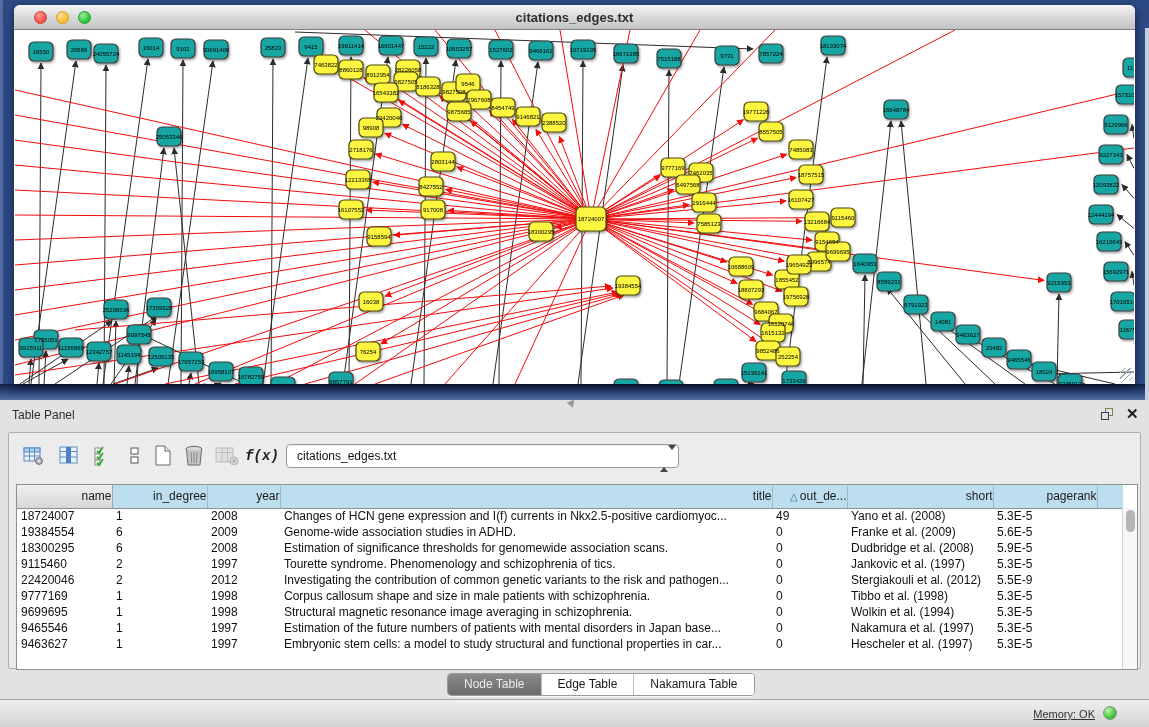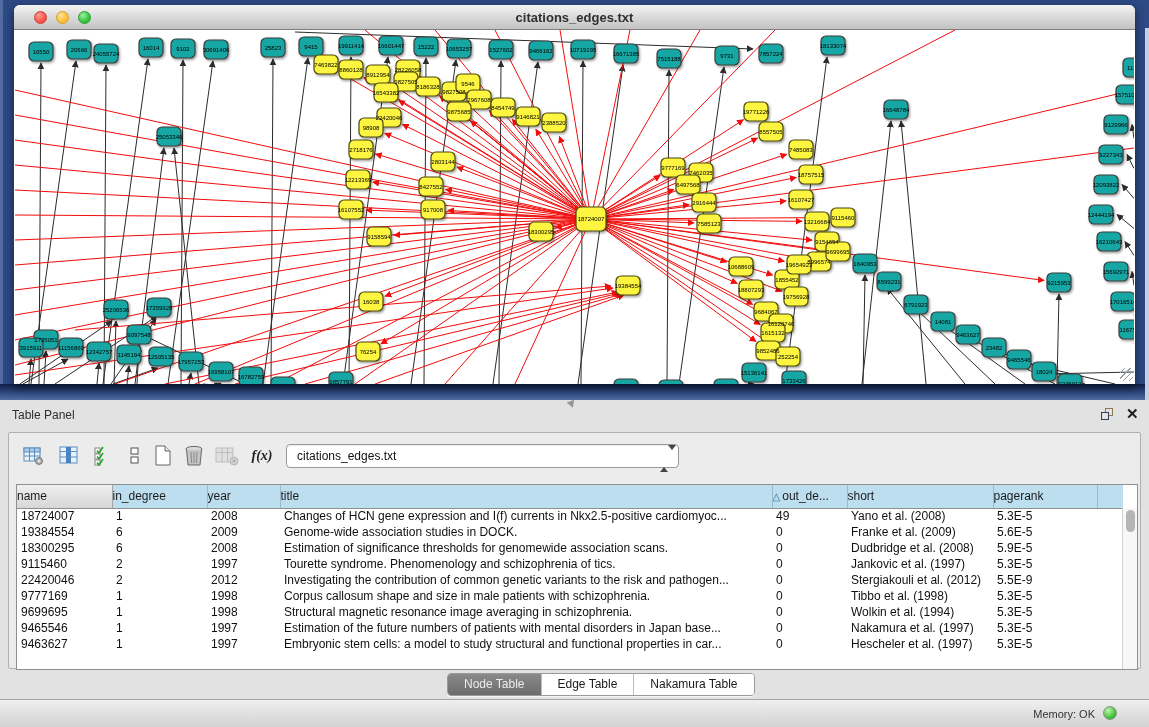--- a/index.html
+++ b/index.html
@@ -34,48 +34,48 @@
   .panel-titlebar .label { position:absolute; left:12px; top:8px; font-size:12px; color:#2e2e2e; }
   .float-icon { position:absolute; left:1100px; top:7px; width:15px; height:15px; cursor:default; }
   .float-icon .sq1 { position:absolute; left:5px; top:1px; width:8px; height:8px; border:1px solid #8a7b4e; }
   .float-icon .sq2 { position:absolute; left:1px; top:5px; width:8px; height:8px; border:1px solid #33415e; background:#e2e2e2; }
   .close-icon { position:absolute; left:1126px; top:5px; font-size:15px; font-weight:bold; color:#1c1c1c; }
 
   .panel-body { position:absolute; left:8px; top:432px; width:1133px; height:237px;
                 background:#ececec; border:1px solid #b0b0b0; border-radius:2px; }
   .toolbar { position:absolute; left:0; top:0; width:100%; height:48px; }
   .tb-icon { position:absolute; top:10px; width:26px; height:26px; display:flex; align-items:center; justify-content:center; }
-  .fx { font-family:Liberation Serif, serif; font-style:italic; font-weight:bold; font-size:14px; color:#222; }
+  .fx { font-family:Liberation Mono, monospace; font-style:italic; font-weight:bold; font-size:14px; color:#222; }
   .combo { position:absolute; left:277px; top:11px; width:393px; height:24px; background:#fff;
            border:1px solid #9a9a9a; border-radius:4px; box-shadow:inset 0 1px 1px rgba(0,0,0,.08); }
   .combo .val { position:absolute; left:10px; top:4px; font-size:12px; color:#111; }
   .combo .arrows { position:absolute; right:9px; top:5px; width:9px; height:14px; }
   .combo .arrows .up   { width:0; height:0; border-left:4px solid transparent; border-right:4px solid transparent; border-bottom:5px solid #444; margin-bottom:3px; }
   .combo .arrows .down { width:0; height:0; border-left:4px solid transparent; border-right:4px solid transparent; border-top:5px solid #444; }
 
   .tablewrap { position:absolute; left:7px; top:51px; width:1122px; height:186px; background:#fff;
                border:1px solid #8f8f8f; overflow:hidden; }
   table.grid { border-collapse:collapse; table-layout:fixed; width:1106px; font-size:12px; }
-  table.grid th { height:23px; font-weight:normal; color:#1c1c1c; text-align:left;
+  table.grid th { height:23px; font-weight:normal; color:#1c1c1c; text-align:right;
                   background:#bcdeee; border-right:1px solid #9cbccb; border-bottom:1px solid #8f8f8f; overflow:hidden; white-space:nowrap; }
   table.grid th.first { background:linear-gradient(180deg,#efefef,#d7d7d7); border-right:1px solid #a5a5a5; }
   table.grid th .sortglyph { color:#1f6f9f; font-size:10px; margin-right:2px; }
   table.grid td { height:16px; color:#101010; padding:0 4px; overflow:hidden; white-space:nowrap; border:none; }
   .vscroll { position:absolute; right:0; top:23px; width:15px; height:162px; background:#f7f7f7; border-left:1px solid #d2d2d2; }
   .vscroll .thumb { position:absolute; left:3px; top:2px; width:9px; height:22px; background:#b5b5b5; border-radius:5px; }
 
   .tabbar { position:absolute; left:447px; top:673px; height:23px; display:flex;
             border:1px solid #9a9a9a; border-radius:4px; overflow:hidden; background:#fff; box-shadow:0 1px 0 rgba(255,255,255,.7); }
   .tabbar .seg { padding:0 16px; font-size:12px; line-height:21px; color:#1a1a1a; background:#fff; border-left:1px solid #bdbdbd; }
   .tabbar .seg:first-child { border-left:none; }
   .tabbar .seg.sel { background:linear-gradient(180deg,#8a8a8a,#6c6c6c); color:#ececec; }
 
   .statusbar { position:absolute; left:0; top:699px; width:1149px; height:28px;
                background:linear-gradient(180deg,#efefef,#d2d2d2); border-top:1px solid #a6a6a6; }
-  .statusbar .mem { position:absolute; right:54px; top:8px; font-size:11px; color:#333; }
+  .statusbar .mem { position:absolute; right:54px; top:8px; font-size:11px; color:#333;text-decoration:underline; }
   .statusbar .dot { position:absolute; right:32px; top:6px; width:14px; height:14px; border-radius:50%;
                     border:1px solid #8f8f8f; background:radial-gradient(circle at 35% 30%, #c2f3ae, #46c53e 60%, #2f9e2b); }
 
   .cursor-mark { position:absolute; left:568px; top:399px; width:0; height:0;
                  border-left:4px solid transparent; border-right:4px solid transparent; border-bottom:7px solid #8a8a8a;
                  transform:rotate(40deg); opacity:.85; }
 </style>
 </head>
 <body>
 
@@ -608,21 +608,21 @@
               <td>Changes of HCN gene expression and I(f) currents in Nkx2.5-positive cardiomyoc...</td>
               <td>49</td>
               <td>Yano et al. (2008)</td>
               <td>5.3E-5</td>
               <td></td>
             </tr>
             <tr>
               <td>19384554</td>
               <td>6</td>
               <td>2009</td>
-              <td>Genome-wide association studies in DOCK.</td>
+              <td>Genome-wide association studies in ADHD.</td>
               <td>0</td>
               <td>Franke et al. (2009)</td>
               <td>5.6E-5</td>
               <td></td>
             </tr>
             <tr>
               <td>18300295</td>
               <td>6</td>
               <td>2008</td>
               <td>Estimation of significance thresholds for genomewide association scans.</td>

